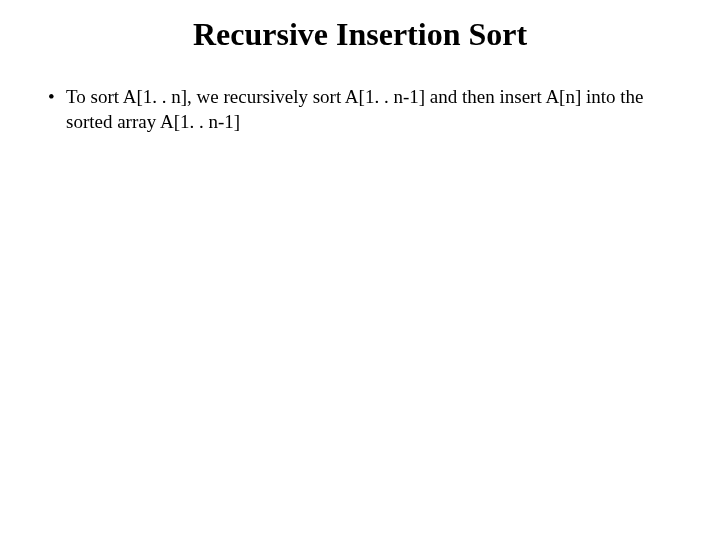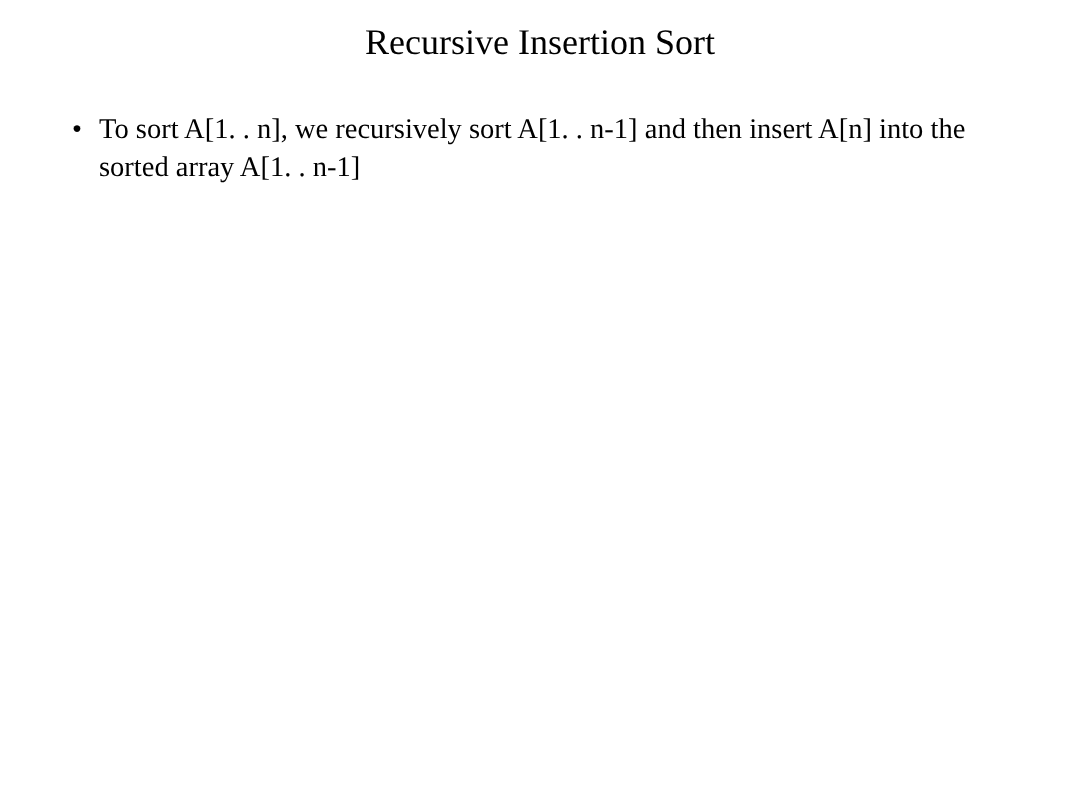--- a/index.html
+++ b/index.html
@@ -10,22 +10,22 @@
     body {
       width: 720px;
       height: 540px;
       background: #ffffff;
       font-family: "Times New Roman", Times, serif;
       color: #000000;
       padding: 16px 30px;
     }
     .title {
       text-align: center;
-      font-size: 24px;
-      font-weight: normal;
+      font-size: 32px;
+      font-weight: bold;
       margin-bottom: 18px;
     }
     .bullets {
       list-style: none;
       padding-left: 18px;
       margin-top: 32px;
     }
     .bullets li {
       position: relative;
       font-size: 19px;

